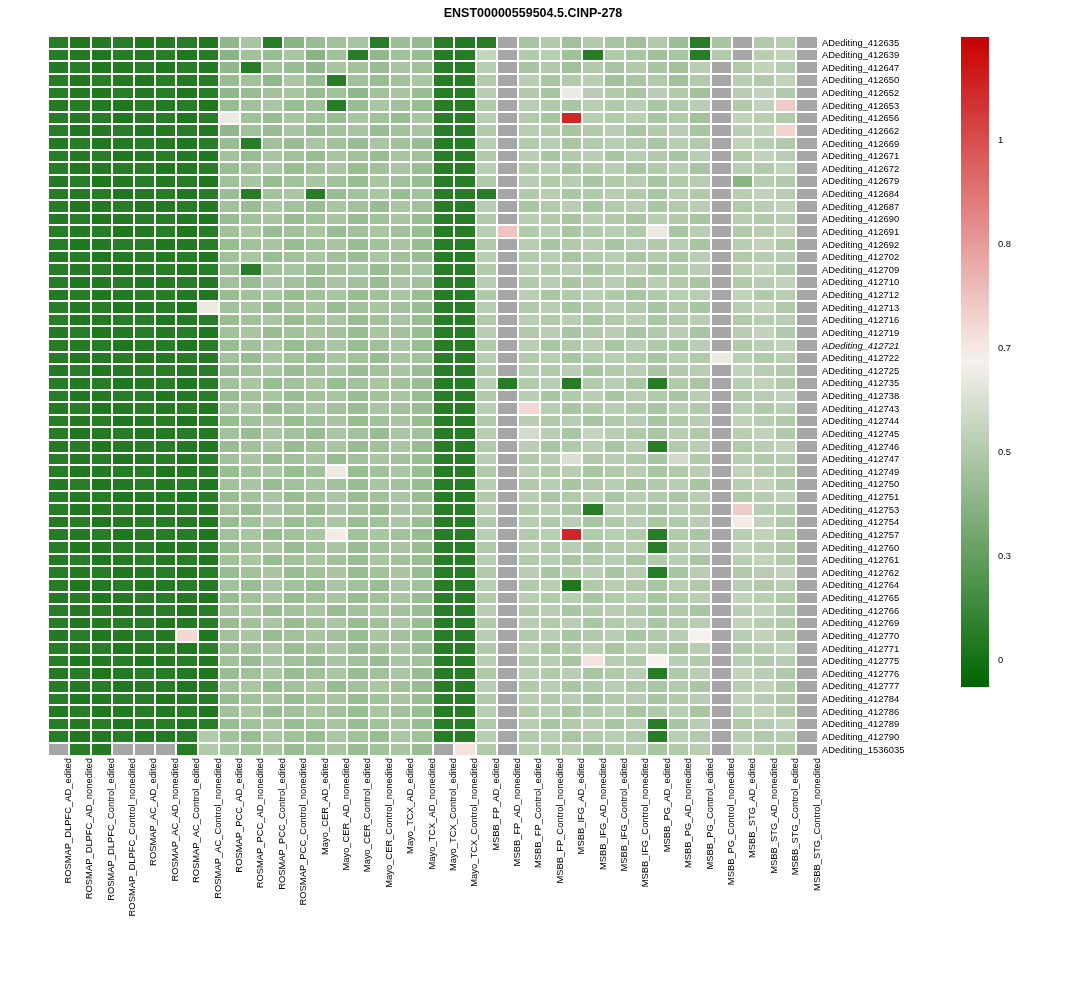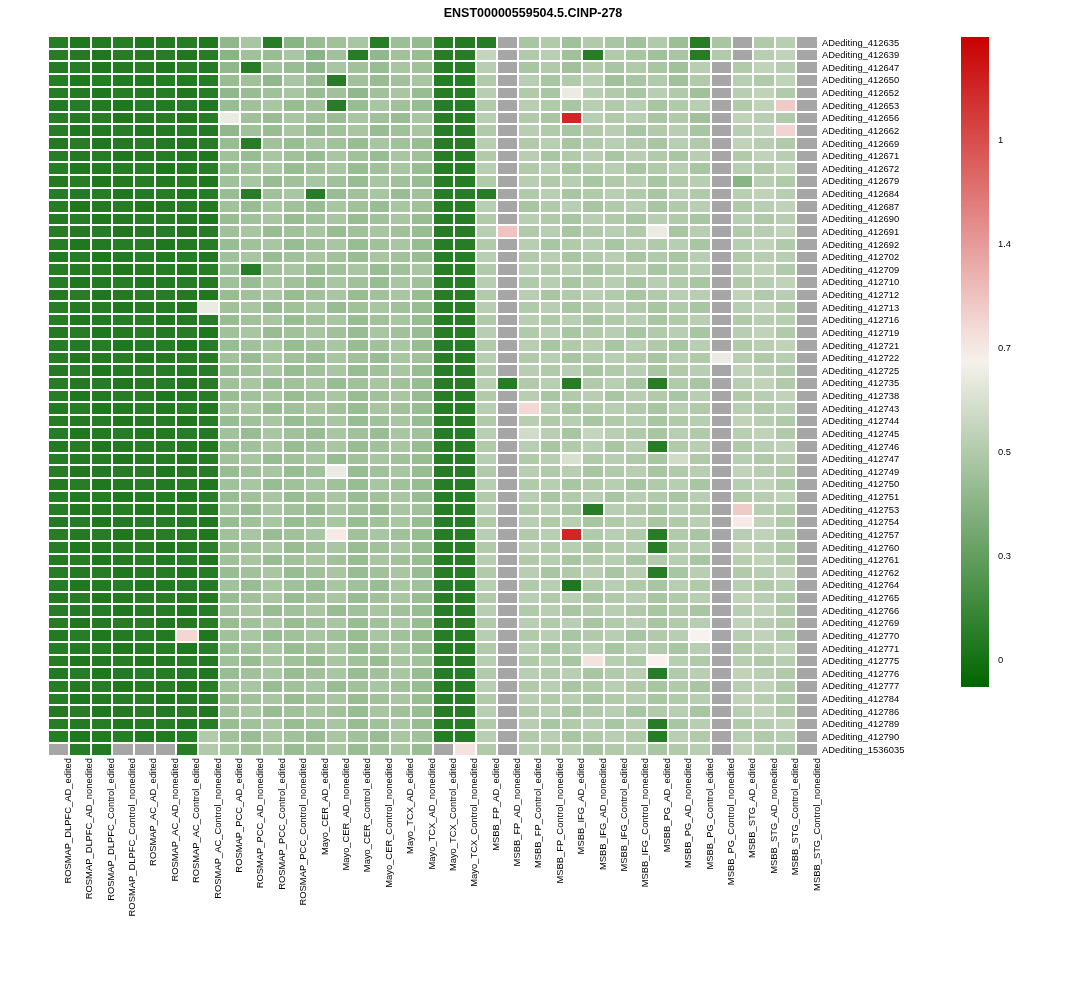--- a/index.html
+++ b/index.html
@@ -2211,21 +2211,21 @@
     <div class="rowlabel" style="height: 12.6316px;">ADediting_412690</div>
     <div class="rowlabel" style="height: 12.6316px;">ADediting_412691</div>
     <div class="rowlabel" style="height: 12.6316px;">ADediting_412692</div>
     <div class="rowlabel" style="height: 12.6316px;">ADediting_412702</div>
     <div class="rowlabel" style="height: 12.6316px;">ADediting_412709</div>
     <div class="rowlabel" style="height: 12.6316px;">ADediting_412710</div>
     <div class="rowlabel" style="height: 12.6316px;">ADediting_412712</div>
     <div class="rowlabel" style="height: 12.6316px;">ADediting_412713</div>
     <div class="rowlabel" style="height: 12.6316px;">ADediting_412716</div>
     <div class="rowlabel" style="height: 12.6316px;">ADediting_412719</div>
-    <div class="rowlabel" style="height: 12.6316px;">ADediting_412721</div>
+    <div class="rowlabel" style="height: 12.6316px; font-style: italic;">ADediting_412721</div>
     <div class="rowlabel" style="height: 12.6316px;">ADediting_412722</div>
     <div class="rowlabel" style="height: 12.6316px;">ADediting_412725</div>
     <div class="rowlabel" style="height: 12.6316px;">ADediting_412735</div>
     <div class="rowlabel" style="height: 12.6316px;">ADediting_412738</div>
     <div class="rowlabel" style="height: 12.6316px;">ADediting_412743</div>
     <div class="rowlabel" style="height: 12.6316px;">ADediting_412744</div>
     <div class="rowlabel" style="height: 12.6316px;">ADediting_412745</div>
     <div class="rowlabel" style="height: 12.6316px;">ADediting_412746</div>
     <div class="rowlabel" style="height: 12.6316px;">ADediting_412747</div>
     <div class="rowlabel" style="height: 12.6316px;">ADediting_412749</div>
@@ -2289,15 +2289,15 @@
     <div class="collabel" style="left: 719.728px; top: 2px;">MSBB_STG_AD_nonedited</div>
     <div class="collabel" style="left: 741.117px; top: 2px;">MSBB_STG_Control_edited</div>
     <div class="collabel" style="left: 762.506px; top: 2px;">MSBB_STG_Control_nonedited</div>
   </div>
 <div id="cbar" style="background: linear-gradient(rgb(200, 0, 0) 0%, rgb(205, 24, 24) 5%, rgb(209, 49, 48) 10%, rgb(214, 73, 72) 15%, rgb(219, 98, 96) 20%, rgb(224, 122, 120) 25%, rgb(228, 146, 144) 30%, rgb(233, 171, 168) 35%, rgb(238, 195, 192) 40%, rgb(243, 220, 216) 45%, rgb(245, 241, 236) 50%, rgb(221, 227, 213) 55%, rgb(196, 213, 189) 60%, rgb(172, 199, 165) 65%, rgb(147, 185, 142) 70%, rgb(123, 171, 118) 75%, rgb(98, 158, 94) 80%, rgb(74, 144, 71) 85%, rgb(49, 130, 47) 90%, rgb(25, 116, 24) 95%, rgb(0, 102, 0) 100%);"></div>
 <div id="cbar-ticks">
     <div class="cbtick" style="top: 618px; left: 6px;">0</div>
     <div class="cbtick" style="top: 514px; left: 6px;">0.3</div>
     <div class="cbtick" style="top: 410px; left: 6px;">0.5</div>
     <div class="cbtick" style="top: 306px; left: 6px;">0.7</div>
-    <div class="cbtick" style="top: 202px; left: 6px;">1.4</div>
+    <div class="cbtick" style="top: 202px; left: 6px;">0.8</div>
     <div class="cbtick" style="top: 98px; left: 6px;">1</div>
   </div>
 
 </body></html>

